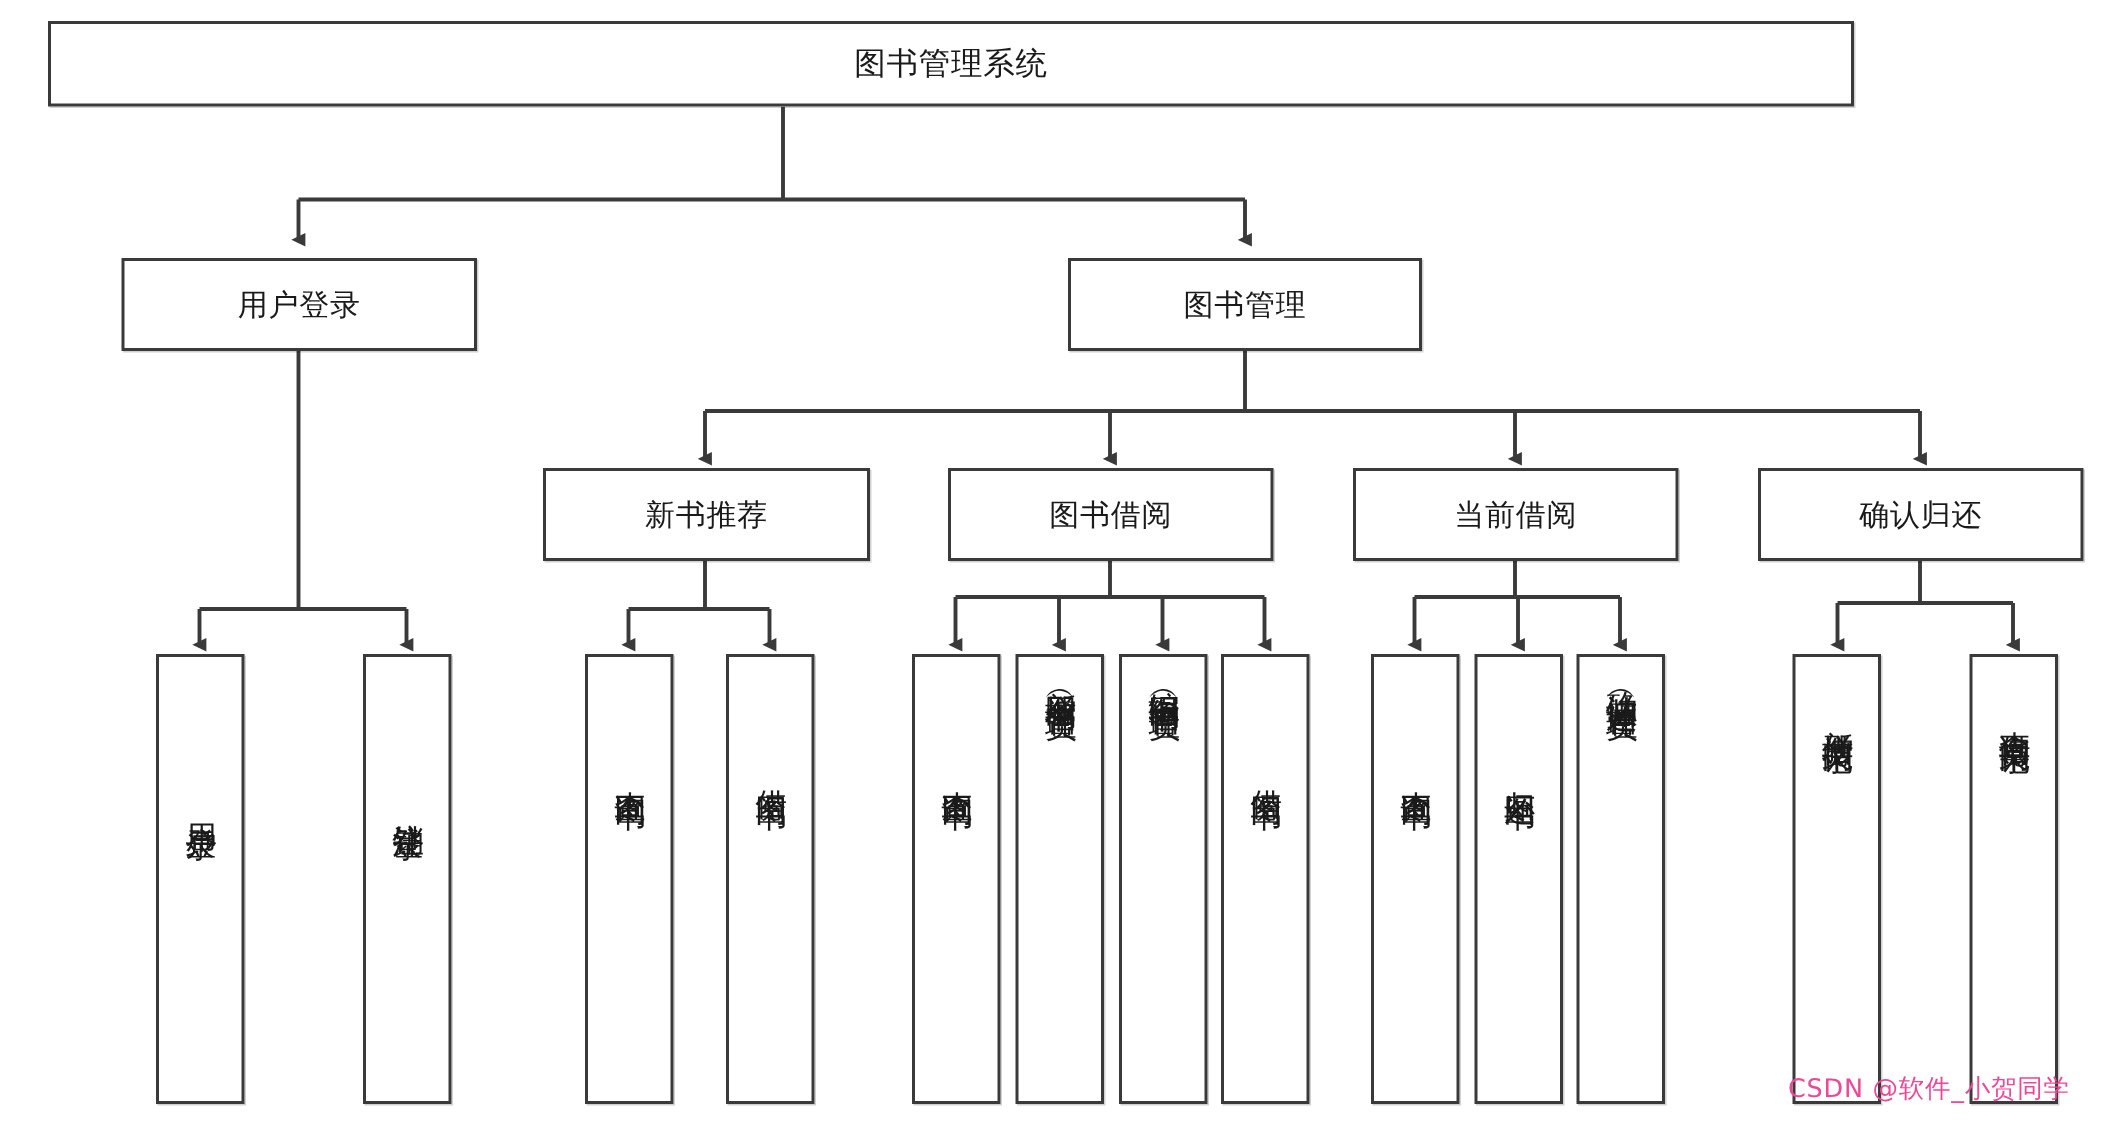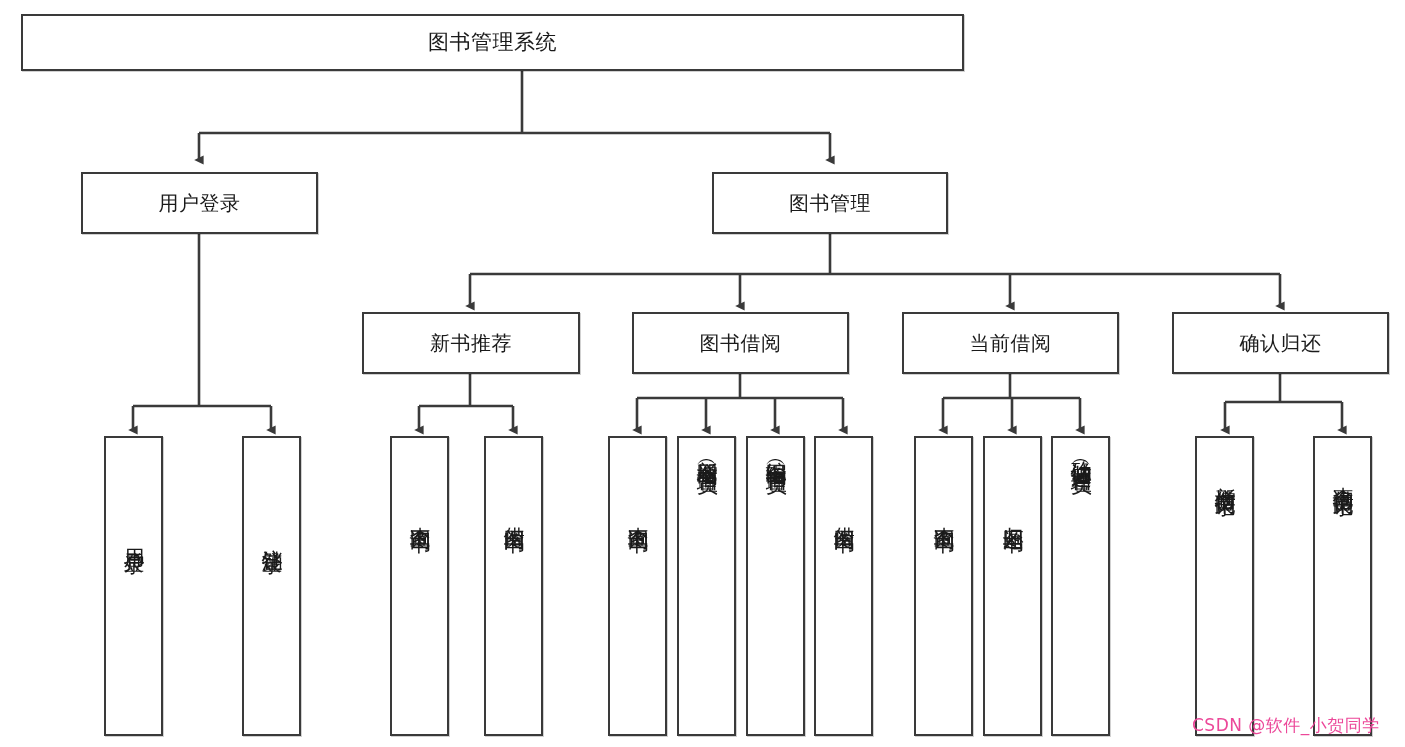--- a/index.html
+++ b/index.html
@@ -107,21 +107,21 @@
       <path d="M1012,398 L1012,430" marker-end="url(#arrow)"></path>
       <path d="M1080,398 L1080,430" marker-end="url(#arrow)"></path>
 
       <path d="M1280,374 L1280,402"></path>
       <path d="M1225,402 L1342,402"></path>
       <path d="M1225,402 L1225,430" marker-end="url(#arrow)"></path>
       <path d="M1342,402 L1342,430" marker-end="url(#arrow)"></path>
     </g>
   </svg>
 
-  <div class="node root" style="left:21px;top:14px;width:943px;height:57px;">
+  <div class="node root" style="left:32px;top:14px;width:1204px;height:57px;">
     <span class="node-label">图书管理系统</span>
   </div>
 
   <div class="node level2" style="left:81px;top:172px;width:237px;height:62px;">
     <span class="node-label">用户登录</span>
   </div>
   <div class="node level3" style="left:362px;top:312px;width:218px;height:62px;">
     <span class="node-label">新书推荐</span>
   </div>
 

